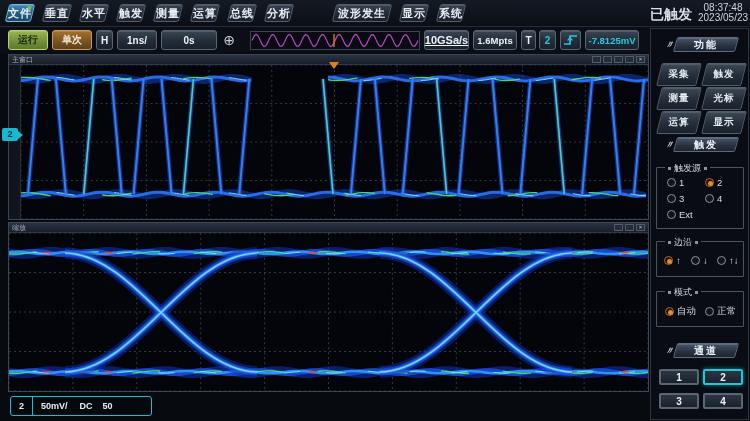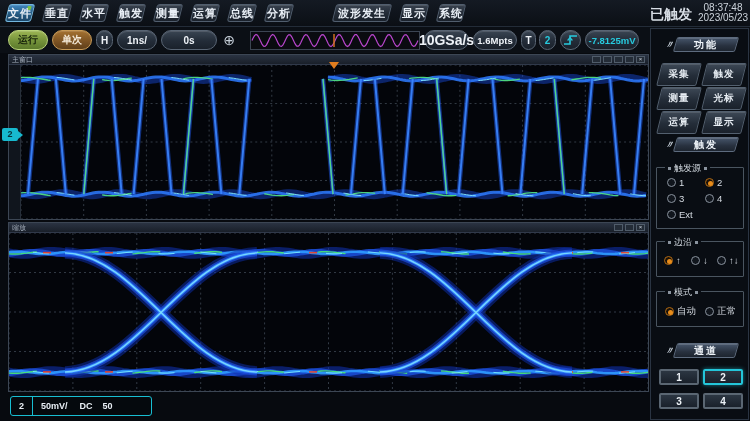--- a/index.html
+++ b/index.html
@@ -21,21 +21,21 @@
     background:#7ac143; border-radius:1px; }
   .mbtn .lbl { position:relative; display:flex; align-items:center; justify-content:center;
     height:100%; font-size:11px; font-weight:bold; color:#e8eef5; letter-spacing:1px; }
 
   .triginfo { position:absolute; left:650px; top:6px; font-size:14px; font-weight:bold; color:#d8dee6; }
   .clock { position:absolute; left:698px; top:3px; width:50px; text-align:center;
     font-size:10px; color:#cdd4dc; line-height:10px; }
 
   
   .toolbar { position:absolute; left:0; top:27px; width:750px; height:26px; background:#0b0f15; }
-  .tbtn { position:absolute; top:3px; height:20px; border:1px solid #596574; border-radius:10px;
+  .tbtn { position:absolute; top:3px; height:20px; border:1px solid #596574; border-radius:3px;
     background:linear-gradient(#3a4553,#232c38 55%,#1a212b);
     box-shadow:inset 0 1px 0 rgba(255,255,255,.12);
     color:#eef2f7; font-size:10px; font-weight:bold;
     display:flex; align-items:center; justify-content:center; cursor:pointer; }
   .tbtn.green { background:linear-gradient(#9cb553,#74923a 55%,#5c7a2c); border-color:#b9d37a; color:#16220a; }
   .tbtn.brown { background:linear-gradient(#a4712f,#7d5424 55%,#5f3f1a); border-color:#c79a56; color:#f4ead9; }
   .tbtn.cyan  { color:#27cade; }
   .zoomglyph { position:absolute; left:220px; top:4px; width:18px; height:18px; color:#c7d0da;
     font-size:14px; line-height:18px; text-align:center; cursor:pointer; }
   .preview { position:absolute; left:250px; top:4px; width:170px; height:19px;
@@ -181,21 +181,21 @@
     <div class="tbtn" style="left:96px; width:17px;">H</div>
     <div class="tbtn" style="left:117px; width:40px;">1ns/</div>
     <div class="tbtn" style="left:161px; width:56px;">0s</div>
     <div class="zoomglyph">⊕</div>
     <div class="preview">
       <svg id="prevSvg" viewBox="0 0 166 17">
           <path d="M0,8.5L1,6.3L2.5,3.6L4,2.5L5.5,3.3L7,5.7L8.5,9.0L10,12.1L11.5,14.1L13,14.4L14.5,12.8L16,9.9L17.5,6.5L19,3.8L20.5,2.5L22,3.2L23.5,5.5L25,8.7L26.5,11.9L28,14.0L29.5,14.4L31,12.9L32.5,10.1L34,6.7L35.5,3.9L37,2.6L38.5,3.1L40,5.3L41.5,8.5L43,11.7L44.5,13.9L46,14.4L47.5,13.1L49,10.3L50.5,6.9L52,4.1L53.5,2.6L55,3.0L56.5,5.1L58,8.3L59.5,11.5L61,13.8L62.5,14.5L64,13.2L65.5,10.5L67,7.1L68.5,4.2L70,2.6L71.5,2.9L73,4.9L74.5,8.0L76,11.3L77.5,13.7L79,14.5L80.5,13.4L82,10.7L83.5,7.4L85,4.4L86.5,2.7L88,2.8L89.5,4.7L91,7.8L92.5,11.1L94,13.6L95.5,14.5L97,13.5L98.5,10.9L100,7.6L101.5,4.5L103,2.7L104.5,2.7L106,4.5L107.5,7.6L109,10.9L110.5,13.5L112,14.5L113.5,13.6L115,11.1L116.5,7.8L118,4.7L119.5,2.8L121,2.7L122.5,4.4L124,7.4L125.5,10.7L127,13.4L128.5,14.5L130,13.7L131.5,11.3L133,8.0L134.5,4.9L136,2.9L137.5,2.6L139,4.2L140.5,7.1L142,10.5L143.5,13.2L145,14.5L146.5,13.8L148,11.5L149.5,8.3L151,5.1L152.5,3.0L154,2.6L155.5,4.1L157,6.9L158.5,10.3L160,13.1L161.5,14.4L163,13.9L164.5,11.7L166,8.5" fill="none" stroke="#b846cc" stroke-width="1.2"></path>
           <line x1="82" y1="2" x2="82" y2="15" stroke="#d2701e" stroke-width="1.5"></line>
         </svg>
     </div>
-    <div class="tbtn" style="left:424px; width:45px; font-size:14px;">10GSa/s</div>
+    <div class="tbtn" style="left:424px; width:45px; font-size:11px;text-decoration:underline;">10GSa/s</div>
     <div class="tbtn" style="left:473px; width:44px; font-size:9.5px;">1.6Mpts</div>
     <div class="tbtn" style="left:521px; width:15px;">T</div>
     <div class="tbtn cyan" style="left:539px; width:17px;">2</div>
     <div class="tbtn" style="left:560px; width:21px;">
       <svg class="edgeicon" viewBox="0 0 16 14">
         <polyline points="1,11 7,11 7,3 14,3" fill="none" stroke="#27cade" stroke-width="1.6"></polyline>
         <polyline points="4.6,7.5 7,4.6 9.4,7.5" fill="none" stroke="#27cade" stroke-width="1.2"></polyline>
       </svg>
     </div>
     <div class="tbtn cyan" style="left:585px; width:54px; font-size:9.5px;">-7.8125mV</div>

